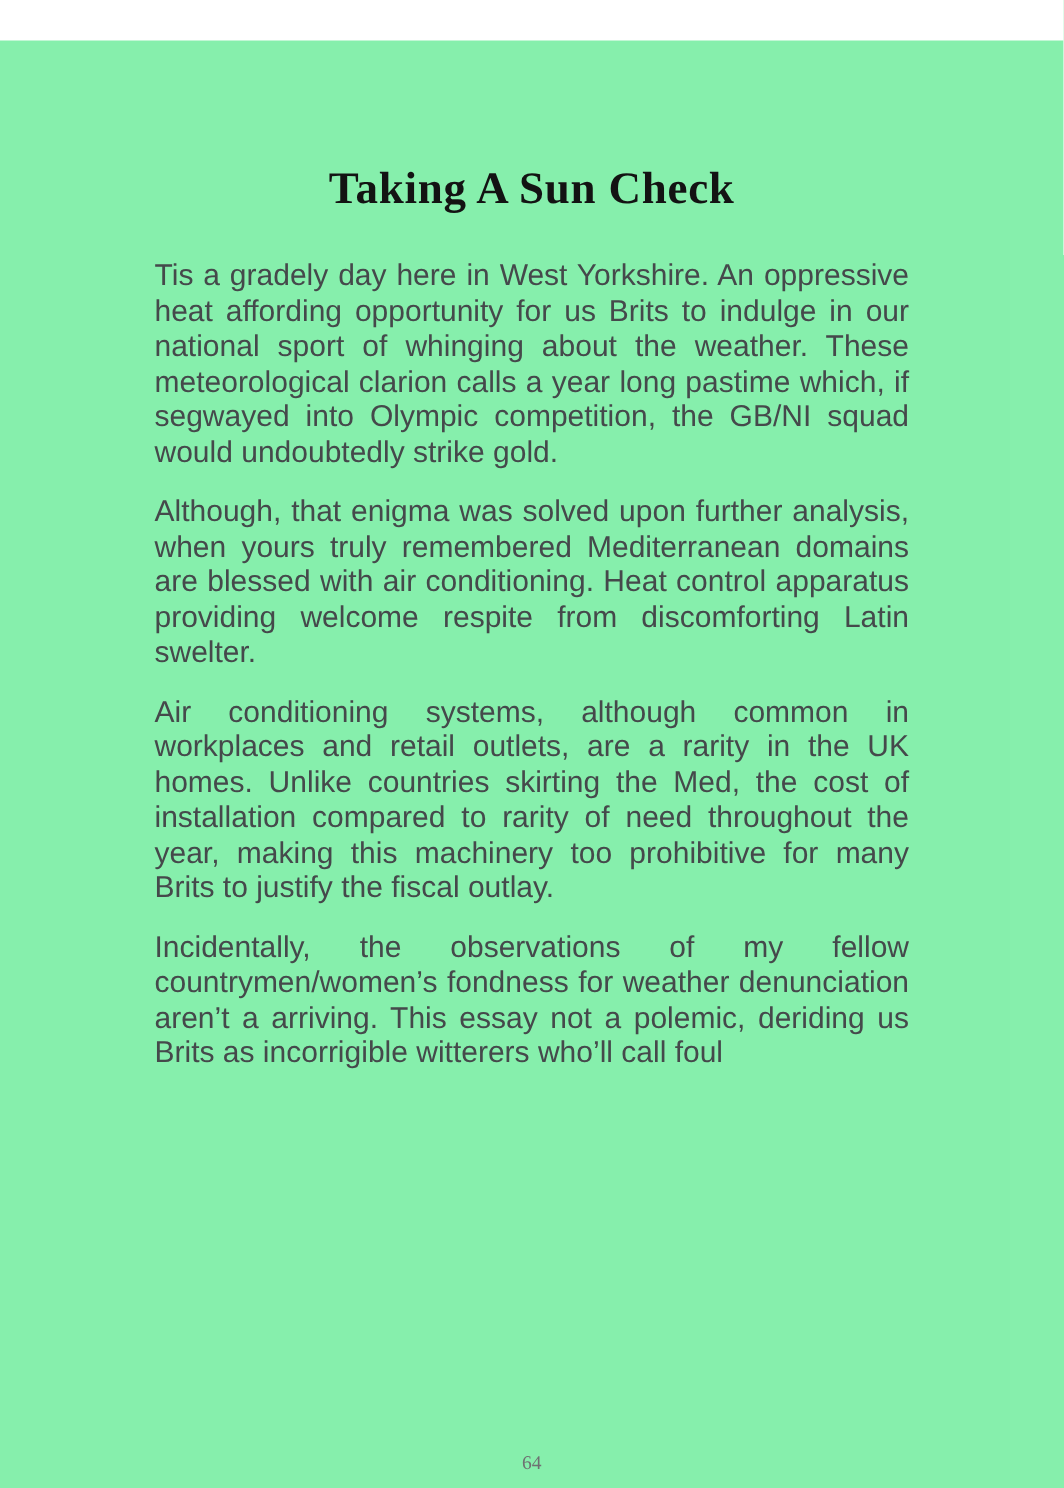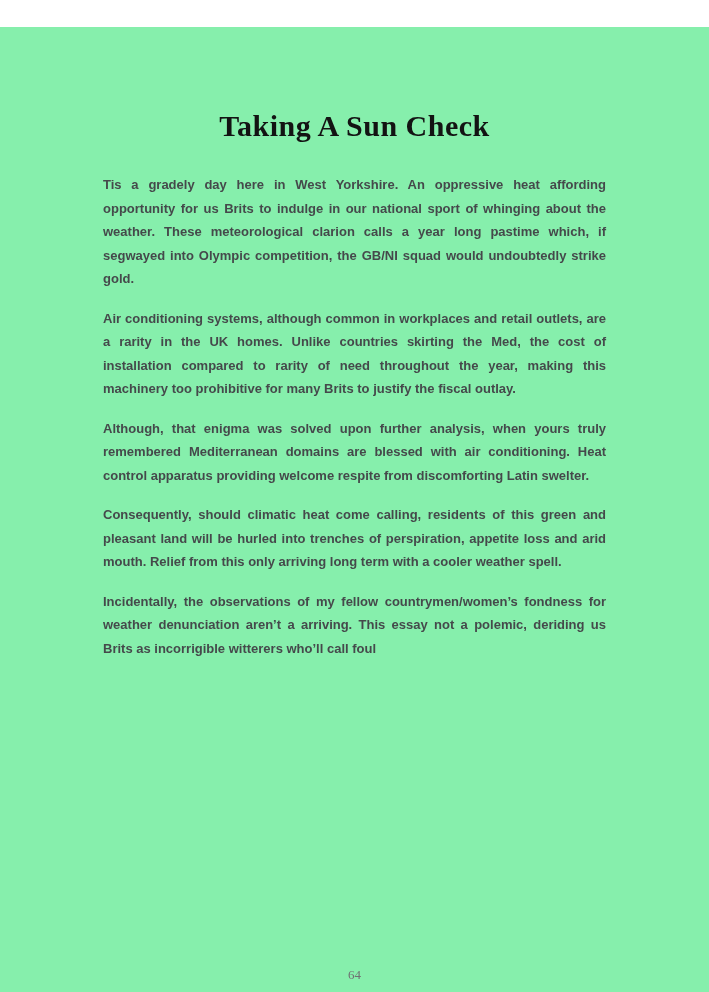--- a/index.html
+++ b/index.html
@@ -25,25 +25,24 @@
     font-weight: 700;
     font-size: 30px;
     line-height: 34px;
     color: #131313;
     letter-spacing: 0.5px;
   }
   .body-text {
     margin: 28px 103px 0 103px;
     width: 503px;
     font-family: "Liberation Sans", "DejaVu Sans", sans-serif;
-    font-size: 13px;
+    font-size: 20px;
     line-height: 23.5px;
     color: #45494b;
     text-align: justify;
-    font-weight: bold;
   }
   .body-text p {
     margin: 0 0 16px 0;
   }
   .body-text em {
     font-style: italic;
   }
   .page-number {
     position: absolute;
     left: 0;
@@ -55,19 +54,18 @@
     color: #6f7072;
   }
 </style>
 </head>
 <body>
 
 <div class="page">
   <h1 class="title">Taking A Sun Check</h1>
   <div class="body-text">
       <p><span>Tis a gradely day here in West Yorkshire. An oppressive heat affording opportunity for us Brits to indulge in our national sport of whinging about the weather. These meteorological clarion calls a year long pastime which, if segwayed into Olympic competition, the GB/NI squad would undoubtedly strike gold.</span></p>
+      <p><span>Although, that enigma was solved upon further analysis, when yours truly remembered Mediterranean domains are blessed with air conditioning. Heat control apparatus providing welcome respite from discomforting Latin swelter.</span></p>
       <p><span>Air conditioning systems, although common in workplaces and retail outlets, are a rarity in the UK homes. Unlike countries skirting the Med, the cost of installation compared to rarity of need throughout the year, making this machinery too prohibitive for many Brits to justify the fiscal outlay.</span></p>
-      <p><span>Although, that enigma was solved upon further analysis, when yours truly remembered Mediterranean domains are blessed with air conditioning. Heat control apparatus providing welcome respite from discomforting Latin swelter.</span></p>
-      <p><span>Consequently, should climatic heat come calling, residents of this green and pleasant land will be hurled into trenches of perspiration, appetite loss and arid mouth. Relief from this only arriving long term with a cooler weather spell.</span></p>
       <p><span>Incidentally, the observations of my fellow countrymen/women’s fondness for weather denunciation aren’t a arriving. This essay not a polemic, deriding us Brits as incorrigible witterers who’ll call foul</span></p>
     </div>
   <div class="page-number">64</div>
 </div>
 
 </body></html>

